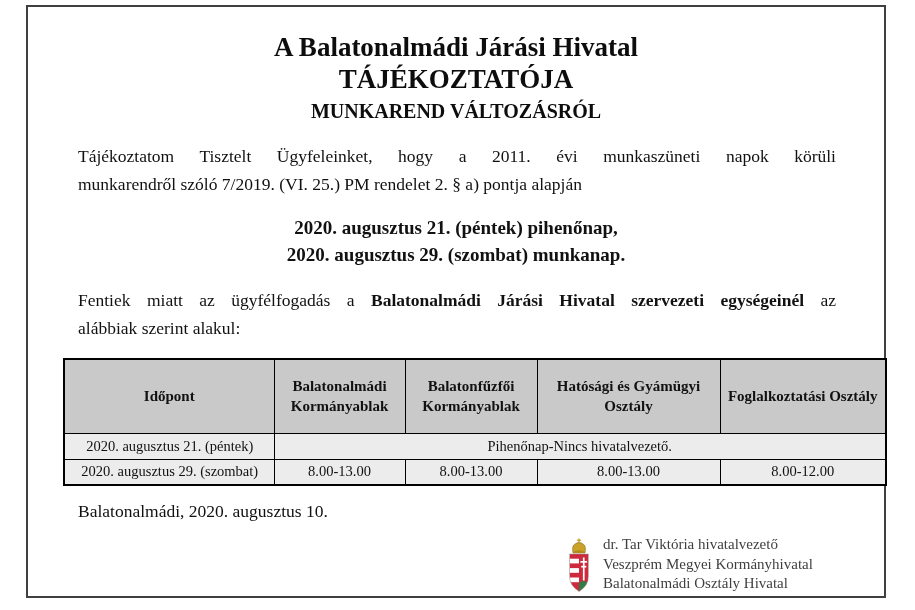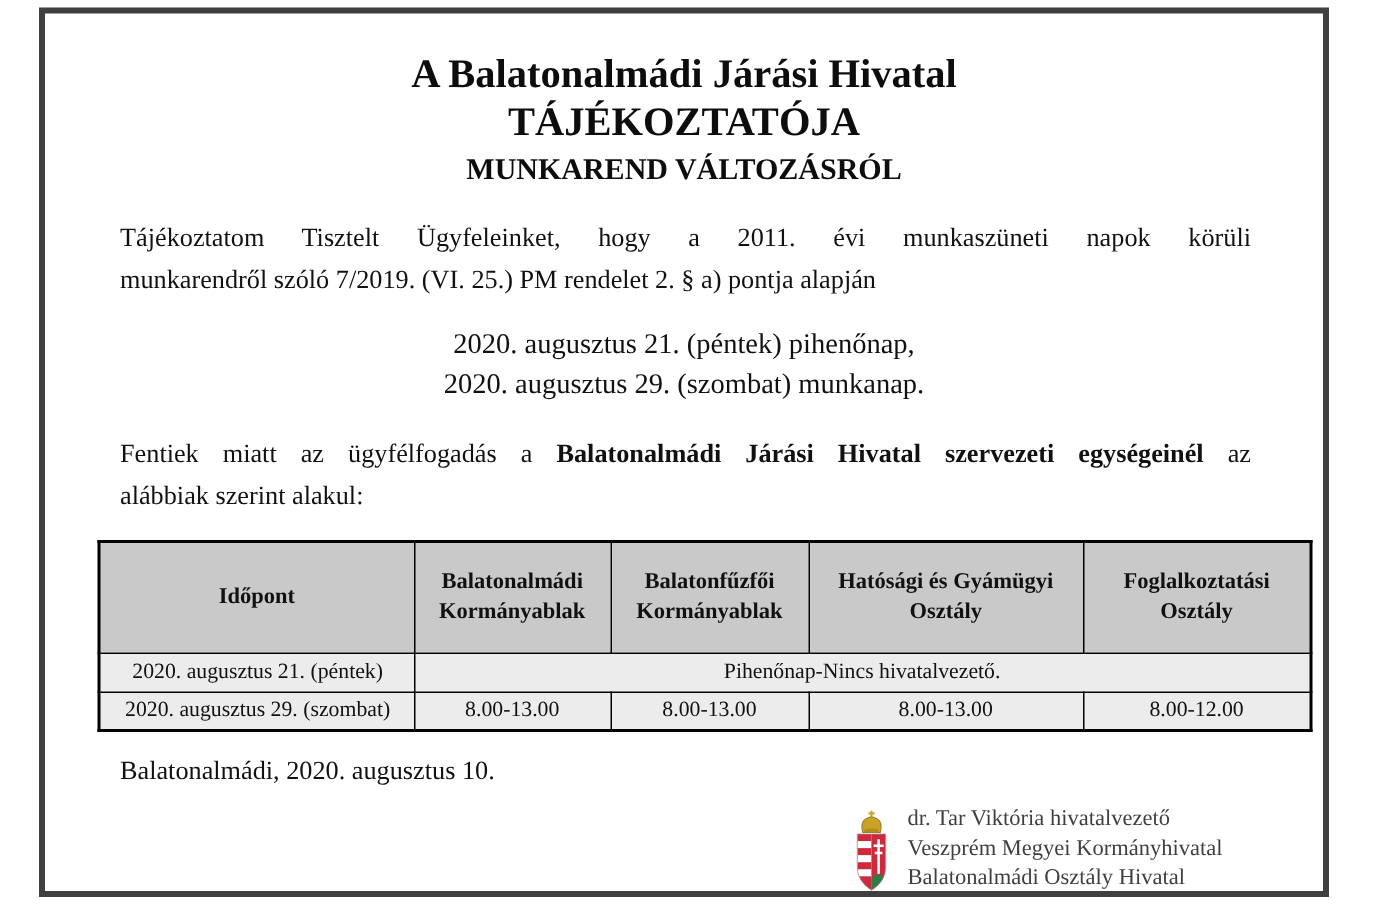--- a/index.html
+++ b/index.html
@@ -8,21 +8,21 @@
     background:#ffffff;
     font-family:"Liberation Serif","DejaVu Serif",serif;
     color:#111;
     position:relative;
     overflow:hidden;
   }
   .frame{
     position:absolute;
     left:26px;top:5px;
     width:860px;height:593px;
-    border:4px solid #404040;
+    border:2px solid #404040;
     background:#fff;
     box-sizing:border-box;
   }
   .title-block{
     margin-top:24px;
     text-align:center;
     font-weight:bold;
     color:#0d0d0d;
   }
   .title-line{font-size:27px;line-height:32px;}
@@ -32,21 +32,21 @@
     font-size:17.5px;
     line-height:28px;
   }
   .line-justify{
     text-align:justify;
     text-align-last:justify;
   }
   .dates-block{
     margin-top:16px;
     text-align:center;
-    font-weight:normal;
+    font-weight:bold;
     font-size:19px;
     line-height:27px;
   }
   table.schedule{
     margin:16px 0 0 35px;
     border-collapse:collapse;
     width:796px;
     table-layout:fixed;
     padding-left:24px;
   }
@@ -62,21 +62,21 @@
     line-height:20px;
     height:74px;
     text-align:center;
     vertical-align:middle;
     padding:2px 6px;
   }
   table.schedule th:nth-child(1){width:210px;}
   table.schedule th:nth-child(2){width:131px;}
   table.schedule th:nth-child(3){width:132px;}
   table.schedule th:nth-child(4){width:183px;}
-  table.schedule th:nth-child(5){width:152px;}
+  table.schedule th:nth-child(5){width:166px;}
   table.schedule tbody td{
     background:var(--row-bg,#ececec);
     font-size:14.5px;
     height:26px;
     text-align:center;
     vertical-align:middle;
     padding:1px 2px;
   }
   table.schedule tbody td.label-cell{
     text-align:center;

